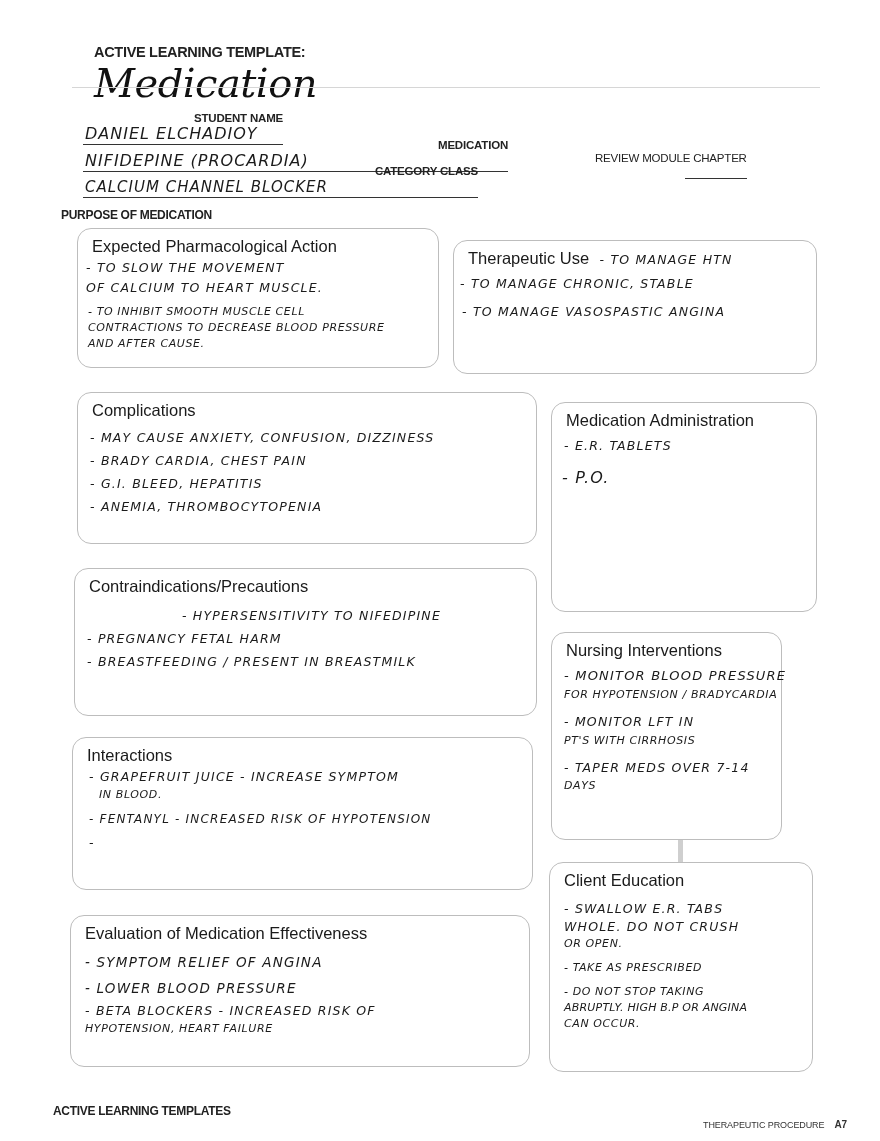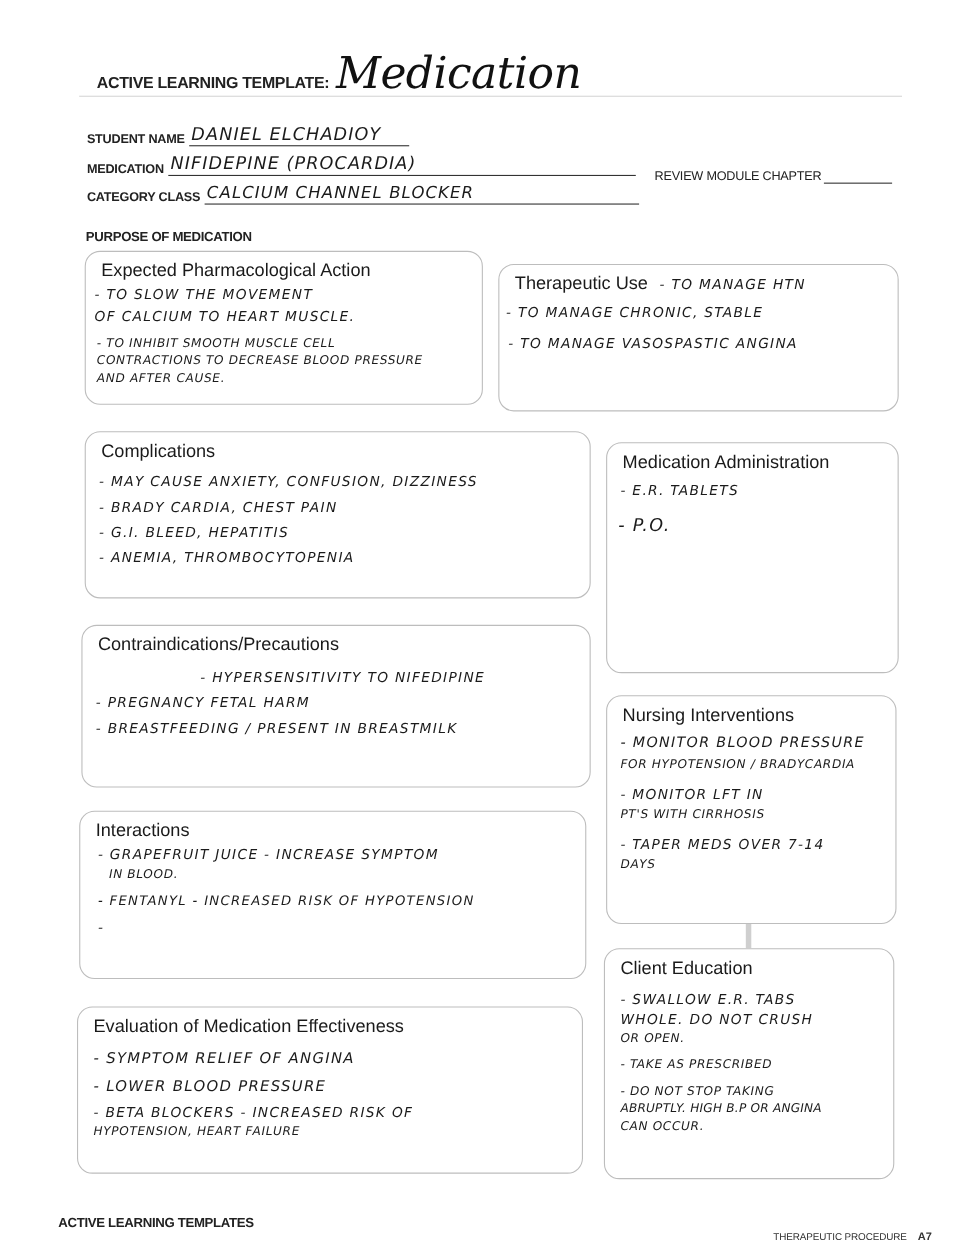--- a/index.html
+++ b/index.html
@@ -1,28 +1,28 @@
 <!DOCTYPE html>
 <html><head>
 <meta charset="utf-8">
 <style>
   html, body { margin: 0; padding: 0; background: #ffffff; }
   body { width: 880px; height: 1141px; position: relative; overflow: hidden; font-family: "Liberation Sans", sans-serif; color: #1a1a1a; }
-  .abs { position: absolute; }
+  .abs { position: absolute; flex-direction: column; }
   .title-row { left: 88px; top: 44px; display: flex; align-items: baseline; }
   .title-small { font-family: "Liberation Sans", sans-serif; font-size: 14.5px; font-weight: 700; letter-spacing: -0.3px; color: #222; }
   .title-big { font-family: "DejaVu Serif", serif; font-size: 40px; font-style: italic; font-weight: 400; color: #111; margin-left: 6px; letter-spacing: -0.5px; }
   .rule { left: 72px; top: 87px; width: 748px; height: 1px; background: #d6d6d6; }
   .field-row { left: 79px; display: flex; align-items: flex-end; }
   .field-label { font-size: 11.5px; font-weight: 700; color: #222; letter-spacing: -0.2px; white-space: nowrap; }
   .field-line { border-bottom: 1px solid #333; height: 20px; margin-left: 4px; position: relative; }
   .hand { font-family: "DejaVu Sans", sans-serif; font-style: italic; color: #1b1b1b; letter-spacing: 1px; white-space: nowrap; }
   .field-value { position: absolute; left: 2px; bottom: 1px; font-size: 15px; }
   .rmc { left: 595px; top: 152px; display: flex; align-items: flex-end; }
-  .purpose { left: 78px; top: 208px; font-size: 12px; font-weight: 700; letter-spacing: -0.3px; color: #222; }
+  .purpose { left: 61px; top: 208px; font-size: 12px; font-weight: 700; letter-spacing: -0.3px; color: #222; }
   .box { position: absolute; border: 1px solid #bdbdbd; border-radius: 14px; background: #fff; box-sizing: border-box; padding: 8px 0 0 14px; }
   .box-title { font-family: "Liberation Sans", sans-serif; font-size: 16.5px; color: #1a1a1a; display: inline-block; }
   .lines { margin-top: 2px; }
   .line { font-family: "DejaVu Sans", sans-serif; font-style: italic; font-size: 12.5px; letter-spacing: 1.2px; color: #1b1b1b; line-height: 20px; white-space: nowrap; }
   .line.sm { font-size: 11px; letter-spacing: 0.6px; line-height: 16px; }
   .inline-val { font-family: "DejaVu Sans", sans-serif; font-style: italic; font-size: 12.5px; letter-spacing: 1.2px; margin-left: 6px; }
   .connector { left: 678px; top: 840px; width: 5px; height: 22px; background: #cfcfcf; }
   .footer-left { left: 53px; top: 1104px; font-size: 12px; font-weight: 700; letter-spacing: -0.3px; color: #222; }
   .footer-right { left: 703px; top: 1119px; font-size: 9px; font-weight: 400; color: #333; letter-spacing: -0.1px; }
   .footer-right b { margin-left: 10px; font-size: 10px; }
@@ -108,21 +108,21 @@
 
 <div class="box" style="left:74px; top:568px; width:463px; height:148px;">
   <div class="box-title">Contraindications/Precautions</div>
   <div class="lines" style="margin-top:8px;">
     <div class="line" style="margin-left:-2px; line-height:23px;text-align:center;">- HYPERSENSITIVITY TO NIFEDIPINE</div>
     <div class="line" style="margin-left:-2px; line-height:23px;">- PREGNANCY FETAL HARM</div>
     <div class="line" style="margin-left:-2px; line-height:23px;">- BREASTFEEDING / PRESENT IN BREASTMILK</div>
   </div>
 </div>
 
-<div class="box" style="left:551px; top:632px; width:264px; height:208px;">
+<div class="box" style="left:551px; top:632px; width:231px; height:208px;">
   <div class="box-title">Nursing Interventions</div>
   <div class="lines" style="margin-top:6px;">
     <div class="line" style="margin-left:-2px; font-size:13px;">- MONITOR BLOOD PRESSURE</div>
     <div class="line sm" style="margin-left:-2px; line-height:18px;">FOR HYPOTENSION / BRADYCARDIA</div>
     <div class="line" style="margin-left:-2px; margin-top:8px;">- MONITOR LFT IN</div>
     <div class="line sm" style="margin-left:-2px; line-height:18px;">PT'S WITH CIRRHOSIS</div>
     <div class="line" style="margin-left:-2px; margin-top:8px;">- TAPER MEDS OVER 7-14</div>
     <div class="line sm" style="margin-left:-2px;">DAYS</div>
   </div>
 </div>

